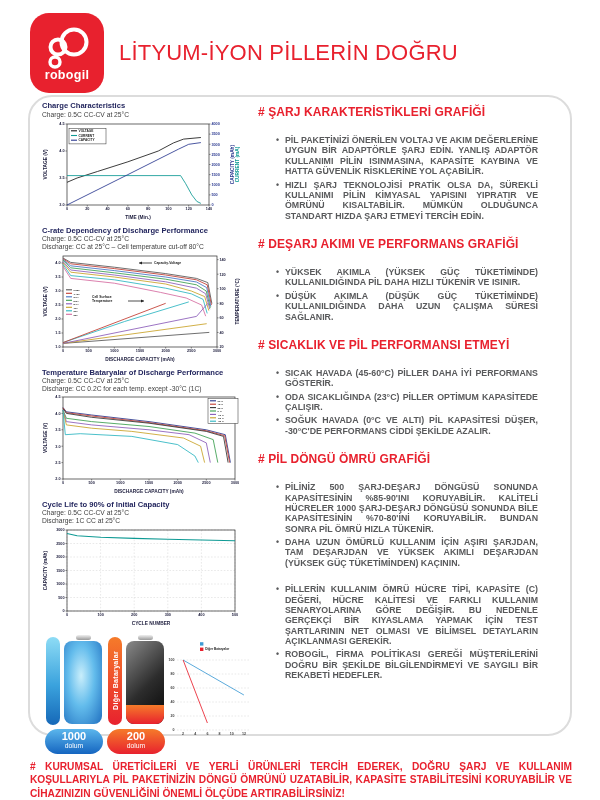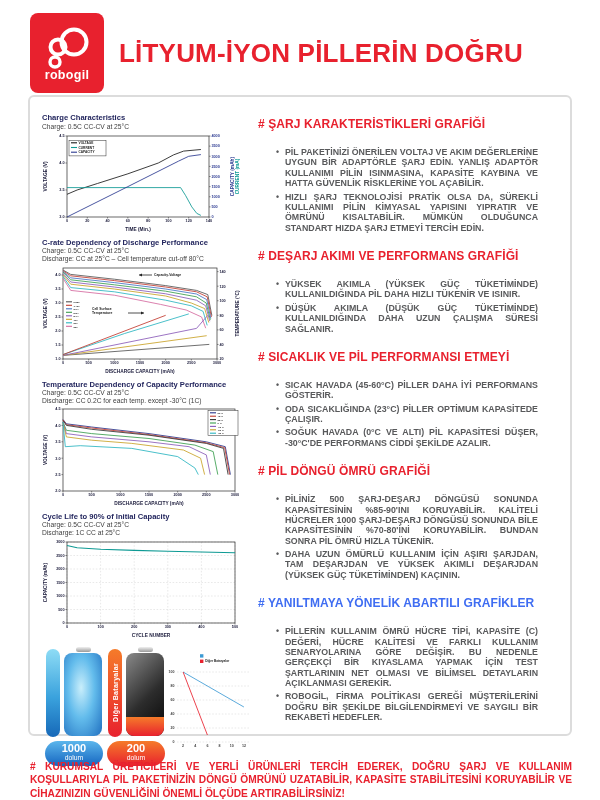--- a/index.html
+++ b/index.html
@@ -1,25 +1,25 @@
 <!DOCTYPE html>
 <html style="--red: #e8212e; --blue: #3f6df2; --navy: #23265e; --gray: #58595b; --border: #dcdcdc;"><head>
 <meta charset="utf-8">
 <style>
   html,body{margin:0;padding:0;}
   body{width:600px;height:800px;background:#fff;position:relative;overflow:hidden;
        font-family:"Liberation Sans",sans-serif;}
   .header{position:absolute;top:13px;left:30px;display:flex;gap:15px;align-items:center;}
-  .logo{width:74px;height:80px;background:var(--red);border-radius:8px;display:flex;
+  .logo{width:74px;height:80px;background:var(--red);border-radius:19px;display:flex;
         flex-direction:column;align-items:center;justify-content:center;}
   .logo-word{color:#fff;font-weight:bold;font-size:12.5px;margin-top:-3px;letter-spacing:.3px;}
-  .title{color:var(--red);font-weight:bold;font-size:26px;line-height:1.1;letter-spacing:.2px;}
+  .title{color:var(--red);font-weight:normal;font-size:22px;line-height:1.1;letter-spacing:.2px;}
   .card{position:absolute;left:28px;top:95px;width:544px;height:641px;box-sizing:border-box;
-        border:2px solid var(--border);border-radius:6px;background:#fff;display:flex;
-        padding:16px 6px 6px 8px;}
+        border:2px solid var(--border);border-radius:24px;background:#fff;display:flex;
+        padding:4px 6px 6px 8px;}
   .charts-col{width:210px;flex:none;}
   .sections-col{flex:1;padding:4px 10px 0 10px;}
   .fig{margin-bottom:5px;padding-left:4px;}
   .fig-title{font-size:7.6px;font-weight:bold;color:var(--navy);}
   .fig-sub{font-size:6.7px;color:#3d3d3d;margin-top:.5px;}
   svg.chart{display:block;margin-top:1px;}
   svg text{font-family:"Liberation Sans",sans-serif;}
   .section{margin-bottom:12px;}
   .sec-head{margin:0 0 3px 0;font-size:12px;font-weight:bold;color:var(--red);letter-spacing:.1px;}
   .sec-head.blue{color:var(--blue);}
@@ -221,21 +221,21 @@
           <text x="112" y="13" font-size="3.4" fill="#222" font-weight="bold">Capacity-Voltage</text>
           <line x1="110" y1="12" x2="97" y2="12" stroke="#222" stroke-width="0.8"></line>
           <polygon points="97,12 100,10.4 100,13.6" fill="#222"></polygon>
           <text x="50" y="47" font-size="3.4" fill="#222" font-weight="bold">Cell Surface</text>
           <text x="50" y="51.2" font-size="3.4" fill="#222" font-weight="bold">Temperature</text>
           <line x1="86" y1="50" x2="102" y2="50" stroke="#222" stroke-width="0.8"></line>
           <polygon points="102,50 99,48.4 99,51.6" fill="#222"></polygon>
         </svg>
     </div>
     <div class="fig">
-      <div class="fig-title">Temperature Dependency of Capacity Performance</div>
+      <div class="fig-title">Temperature Bataryalar of Discharge Performance</div>
       <div class="fig-sub">Charge: 0.5C CC-CV at 25°C</div>
       <div class="fig-sub">Discharge: CC 0.2C for each temp. except -30°C (1C)</div>
       <svg class="chart" viewBox="0 0 200 102" width="200" height="102">
           <rect x="21" y="4" width="172" height="82" fill="none" stroke="#2a2a2a" stroke-width="0.7"></rect>
           <line x1="21" y1="86" x2="21" y2="87.6" stroke="#2a2a2a" stroke-width="0.5"></line>
           <text x="21" y="91" font-size="3.8" fill="#1c1c3c" text-anchor="middle" font-weight="bold">0</text>
           <line x1="49.666666666666664" y1="86" x2="49.666666666666664" y2="87.6" stroke="#2a2a2a" stroke-width="0.5"></line>
           <text x="49.666666666666664" y="91" font-size="3.8" fill="#1c1c3c" text-anchor="middle" font-weight="bold">500</text>
           <line x1="78.33333333333333" y1="86" x2="78.33333333333333" y2="87.6" stroke="#2a2a2a" stroke-width="0.5"></line>
           <text x="78.33333333333333" y="91" font-size="3.8" fill="#1c1c3c" text-anchor="middle" font-weight="bold">1000</text>
@@ -411,21 +411,20 @@
       </ul>
     </section>
     <section class="section">
       <h2 class="sec-head"># PİL DÖNGÜ ÖMRÜ GRAFİĞİ</h2>
       <ul class="sec-list">
         <li>PİLİNİZ 500 ŞARJ-DEŞARJ DÖNGÜSÜ SONUNDA KAPASİTESİNİN %85-90'INI KORUYABİLİR. KALİTELİ HÜCRELER 1000 ŞARJ-DEŞARJ DÖNGÜSÜ SONUNDA BİLE KAPASİTESİNİN %70-80'İNİ KORUYABİLİR. BUNDAN SONRA PİL ÖMRÜ HIZLA TÜKENİR.</li>
         <li>DAHA UZUN ÖMÜRLÜ KULLANIM İÇİN AŞIRI ŞARJDAN, TAM DEŞARJDAN VE YÜKSEK AKIMLI DEŞARJDAN (YÜKSEK GÜÇ TÜKETİMİNDEN) KAÇININ.</li>
       </ul>
     </section>
     <section class="section">
-      <h2 class="sec-head blue"># YANILTMAYA YÖNELİK ABARTILI GRAFİKLER</h2>
       <ul class="sec-list">
         <li>PİLLERİN KULLANIM ÖMRÜ HÜCRE TİPİ, KAPASİTE (C) DEĞERİ, HÜCRE KALİTESİ VE FARKLI KULLANIM SENARYOLARINA GÖRE DEĞİŞİR. BU NEDENLE GERÇEKÇİ BİR KIYASLAMA YAPMAK İÇİN TEST ŞARTLARININ NET OLMASI VE BİLİMSEL DETAYLARIN AÇIKLANMASI GEREKİR.</li>
         <li>ROBOGİL, FİRMA POLİTİKASI GEREĞİ MÜŞTERİLERİNİ DOĞRU BİR ŞEKİLDE BİLGİLENDİRMEYİ VE SAYGILI BİR REKABETİ HEDEFLER.</li>
       </ul>
     </section>
   </div>
 </div>
 
 <div class="footer"># KURUMSAL ÜRETİCİLERİ VE YERLİ ÜRÜNLERİ TERCİH EDEREK, DOĞRU ŞARJ VE KULLANIM KOŞULLARIYLA PİL PAKETİNİZİN DÖNGÜ ÖMRÜNÜ UZATABİLİR, KAPASİTE STABİLİTESİNİ KORUYABİLİR VE CİHAZINIZIN GÜVENLİĞİNİ ÖNEMLİ ÖLÇÜDE ARTIRABİLİRSİNİZ!</div>
 

